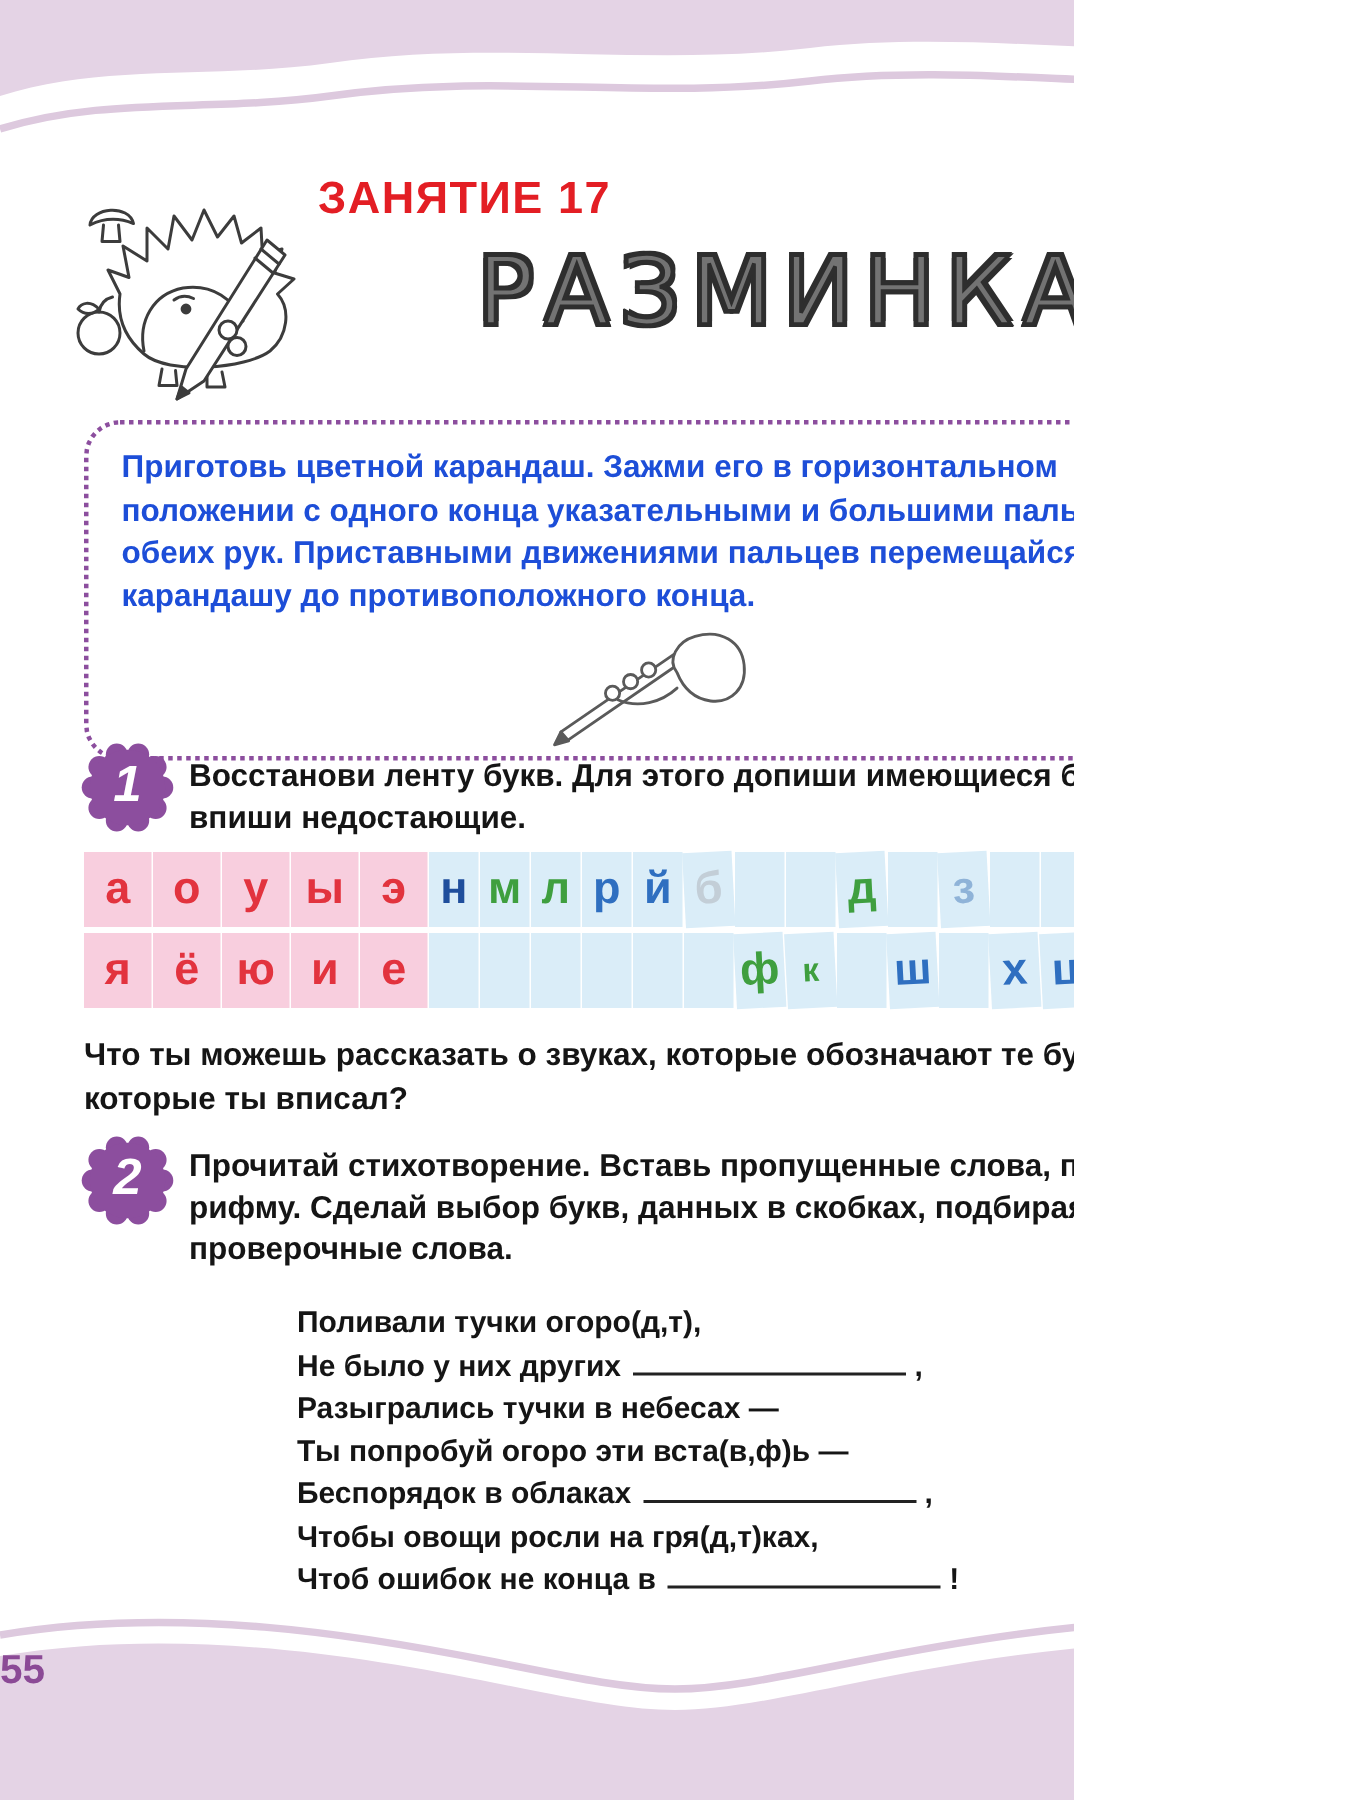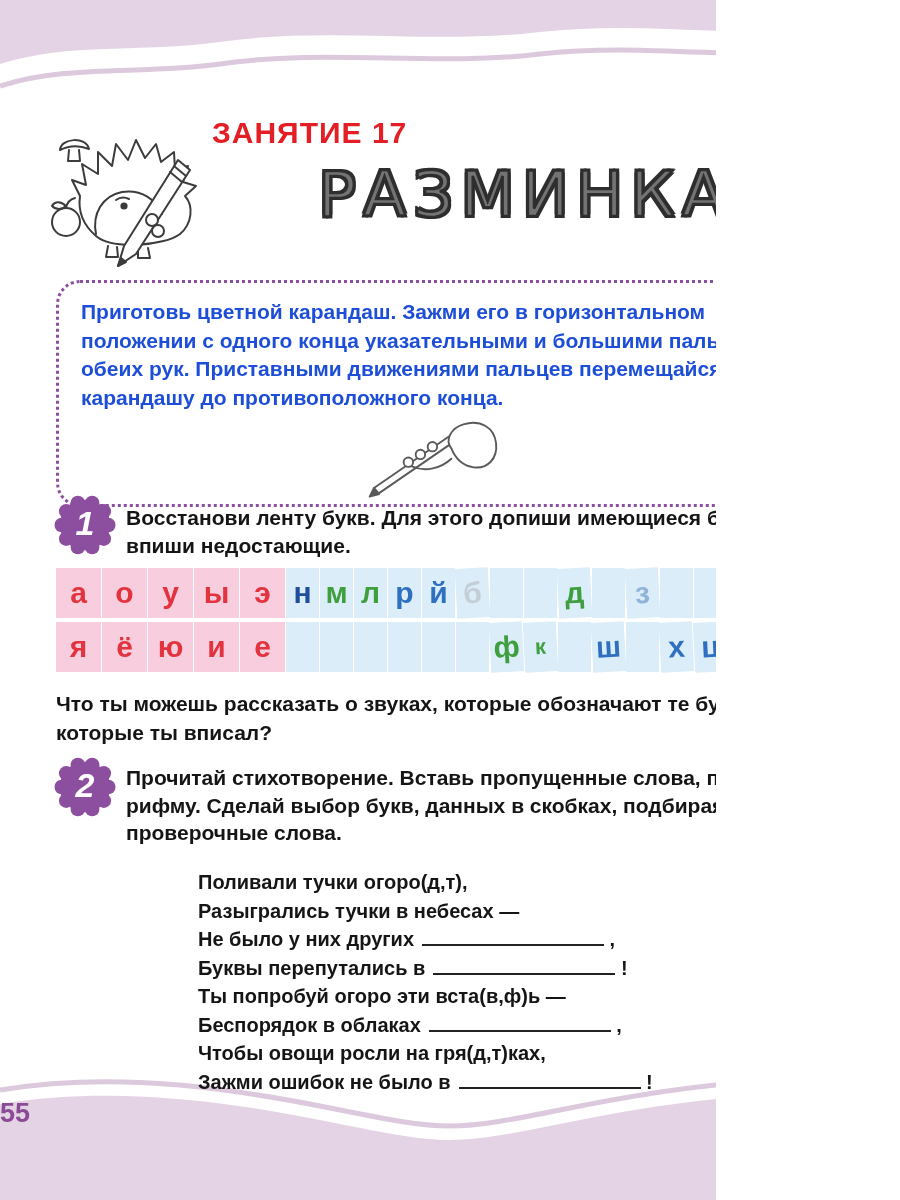--- a/index.html
+++ b/index.html
@@ -228,24 +228,23 @@
           <circle cx="51.4" cy="17.9" r="7.5"></circle>
         <circle cx="32" cy="32" r="26"></circle>
       </g>
     </svg>
     <span class="badge-num">2</span>
   </div>
   <div class="task2-text">Прочитай стихотворение. Вставь пропущенные слова, подбирая рифму. Сделай выбор букв, данных в скобках, подбирая проверочные слова.</div>
 
   <div class="poem" id="poem">
       <div class="poem-line"><span>Поливали тучки огоро(д,т),</span></div>
+      <div class="poem-line"><span>Не было у них других</span><span class="blank"></span><span> ,</span></div>
       <div class="poem-line"><span>Разыгрались тучки в небесах —</span></div>
-      <div class="poem-line"><span>Не было у них других</span><span class="blank"></span><span> ,</span></div>
-      <div class="poem-line"><span>Буквы перепутались в</span><span class="blank"></span><span> !</span></div>
       <div class="poem-line"><span>Ты попробуй огоро эти вста(в,ф)ь —</span></div>
       <div class="poem-line"><span>Беспорядок в облаках</span><span class="blank"></span><span> ,</span></div>
       <div class="poem-line"><span>Чтобы овощи росли на гря(д,т)ках,</span></div>
-      <div class="poem-line"><span>Зажми ошибок не было в</span><span class="blank"></span><span> !</span></div>
+      <div class="poem-line"><span>Чтоб ошибок не конца в</span><span class="blank"></span><span> !</span></div>
     </div>
 
   <div class="page-number">55</div>
 
 </div>
 
 </body></html>

